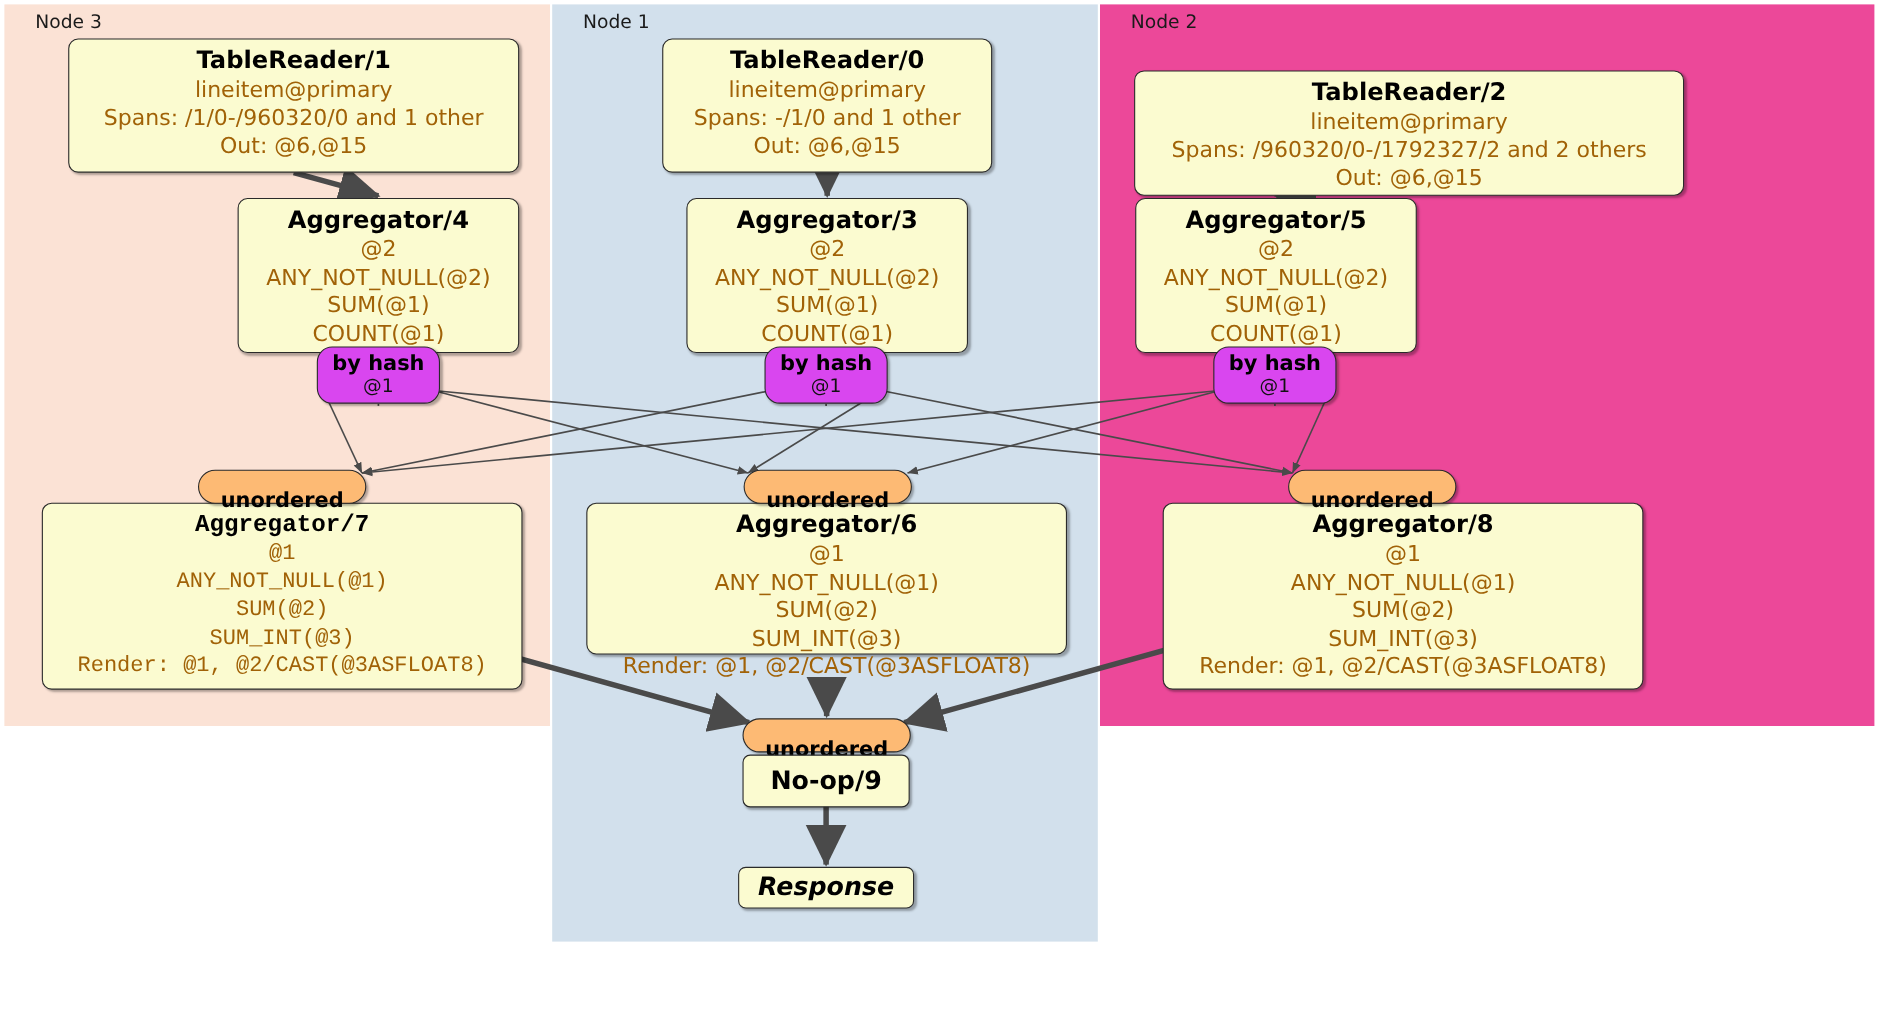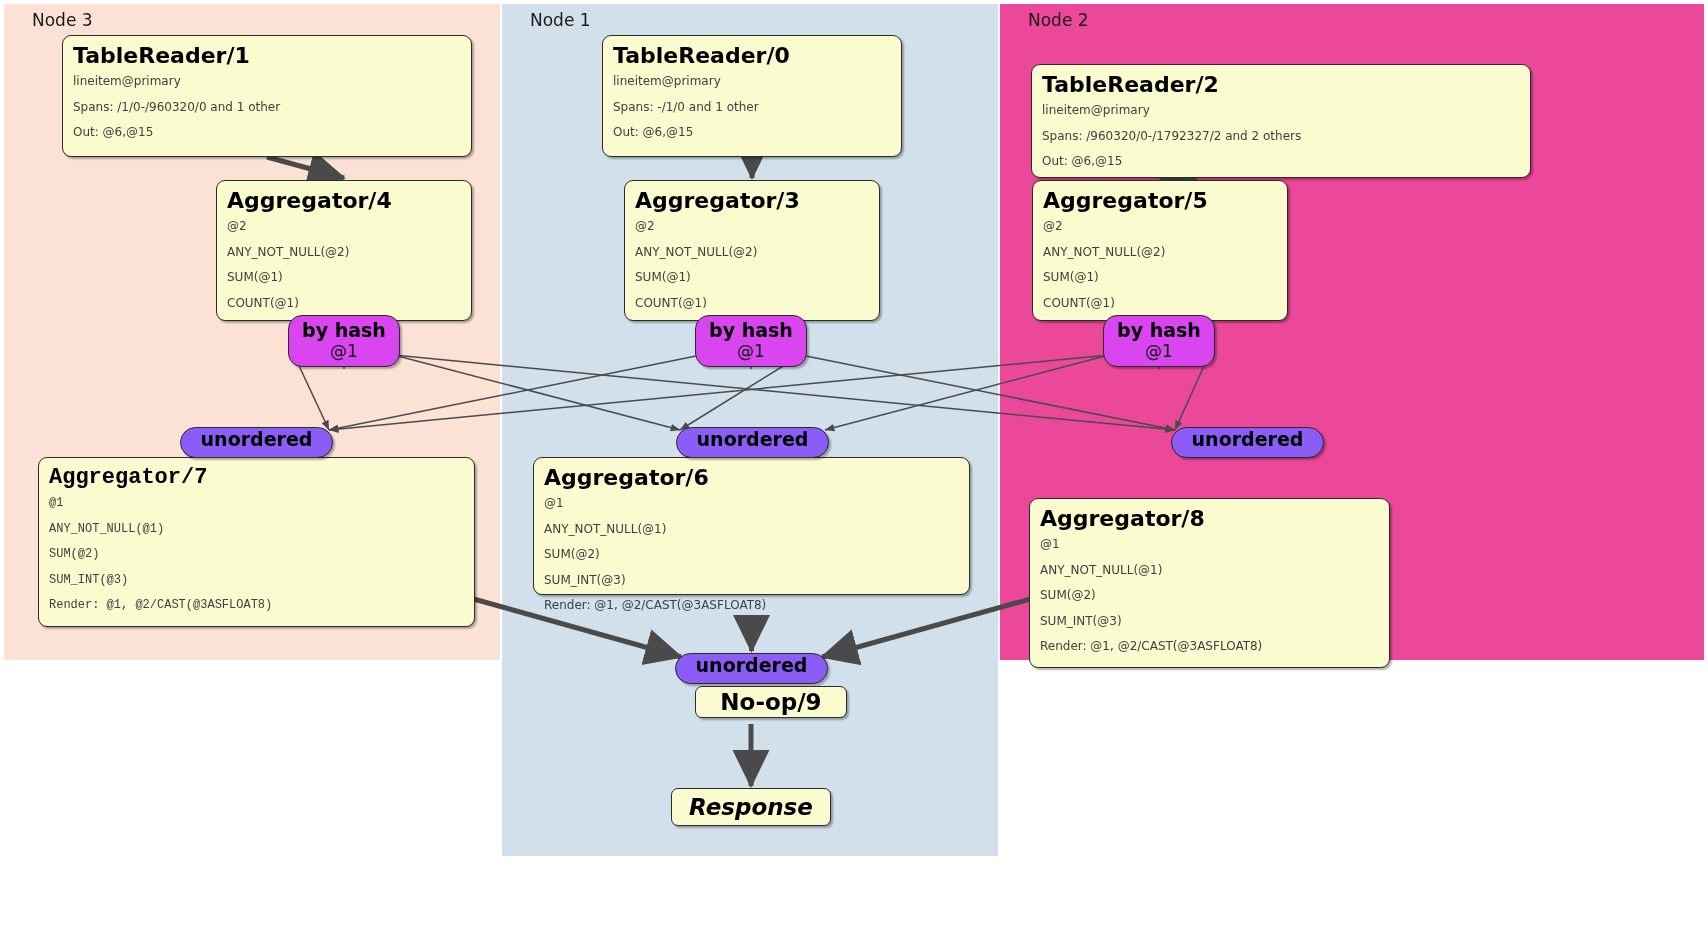--- a/index.html
+++ b/index.html
@@ -38,52 +38,53 @@
     color: #1a1a1a;
     font-family: "DejaVu Sans", "Liberation Sans", sans-serif;
     margin-left: 16px;
   }
   .proc-box {
     position: absolute;
     box-sizing: border-box;
     background: #fbfbd0;
     border: 1.8px solid #2a2a2a;
     border-radius: 9px;
+    text-align: center;
     padding: 6px 10px 20px 10px;
     box-shadow: 2px 2px 2px rgba(0,0,0,0.30);
   }
   .proc-title {
     font-weight: bold;
     font-size: 22px;
     line-height: 27px;
     color: #000;
     white-space: nowrap;
   }
   .proc-line {
-    font-size: 12px;
+    font-size: 20px;
     line-height: 25.5px;
-    color: #404040;
+    color: #a16207;
     white-space: nowrap;
   }
   .badge {
     position: absolute;
     box-sizing: border-box;
     border: 1.6px solid #2a2a2a;
     text-align: center;
     box-shadow: 2px 2px 2px rgba(0,0,0,0.30);
   }
   .badge-hash {
     background: #d946ef;
     border-radius: 14px;
     padding-top: 3px;
   }
   .badge-unordered {
-    background: #8b5cf6;
+    background: #fdba74;
     border-radius: 17px;
-    padding-top: 0;
+    padding-top: 16px;
   }
   .badge-t1 {
     font-weight: bold;
     font-size: 19px;
     line-height: 22px;
     color: #000;
     white-space: nowrap;
   }
   .badge-t2 {
     font-size: 17px;
@@ -210,21 +211,21 @@
 
   <div class="proc-box" id="box-aggregator6" style="left: 533px; top: 457px; width: 437px; height: 138px;">
     <div class="proc-title">Aggregator/6</div>
     <div class="proc-line">@1</div>
     <div class="proc-line">ANY_NOT_NULL(@1)</div>
     <div class="proc-line">SUM(@2)</div>
     <div class="proc-line">SUM_INT(@3)</div>
     <div class="proc-line">Render: @1, @2/CAST(@3ASFLOAT8)</div>
   </div>
 
-  <div class="proc-box" id="box-aggregator8" style="left: 1029px; top: 457px; width: 361px; height: 170px; margin-top: 41px;">
+  <div class="proc-box" id="box-aggregator8" style="left: 1057px; top: 457px; width: 437px; height: 170px;">
     <div class="proc-title">Aggregator/8</div>
     <div class="proc-line">@1</div>
     <div class="proc-line">ANY_NOT_NULL(@1)</div>
     <div class="proc-line">SUM(@2)</div>
     <div class="proc-line">SUM_INT(@3)</div>
     <div class="proc-line">Render: @1, @2/CAST(@3ASFLOAT8)</div>
   </div>
 
   <div class="badge badge-hash" id="badge-byhash4" style="left: 288px; top: 315px; width: 112px; height: 52px;">
     <div class="badge-t1">by hash</div>
@@ -245,20 +246,20 @@
   <div class="badge badge-unordered" id="badge-unordered6" style="left: 676px; top: 427px; width: 153px; height: 31px;">
     <div class="badge-t1">unordered</div>
   </div>
   <div class="badge badge-unordered" id="badge-unordered8" style="left: 1171px; top: 427px; width: 153px; height: 31px;">
     <div class="badge-t1">unordered</div>
   </div>
   <div class="badge badge-unordered" id="badge-unordered9" style="left: 675px; top: 653px; width: 153px; height: 31px;">
     <div class="badge-t1">unordered</div>
   </div>
 
-  <div class="small-box" id="box-noop9" style="left: 675px; top: 686px; width: 152px; height: 32px; margin-left: 20px;">
+  <div class="small-box" id="box-noop9" style="left: 675px; top: 686px; width: 152px; height: 48px;">
     <div class="proc-title">No-op/9</div>
   </div>
   <div class="small-box" id="box-response" style="left: 671px; top: 788px; width: 160px; height: 38px; font-style: italic;">
     <div class="proc-title">Response</div>
   </div>
 
 </div>
 
 </body></html>

